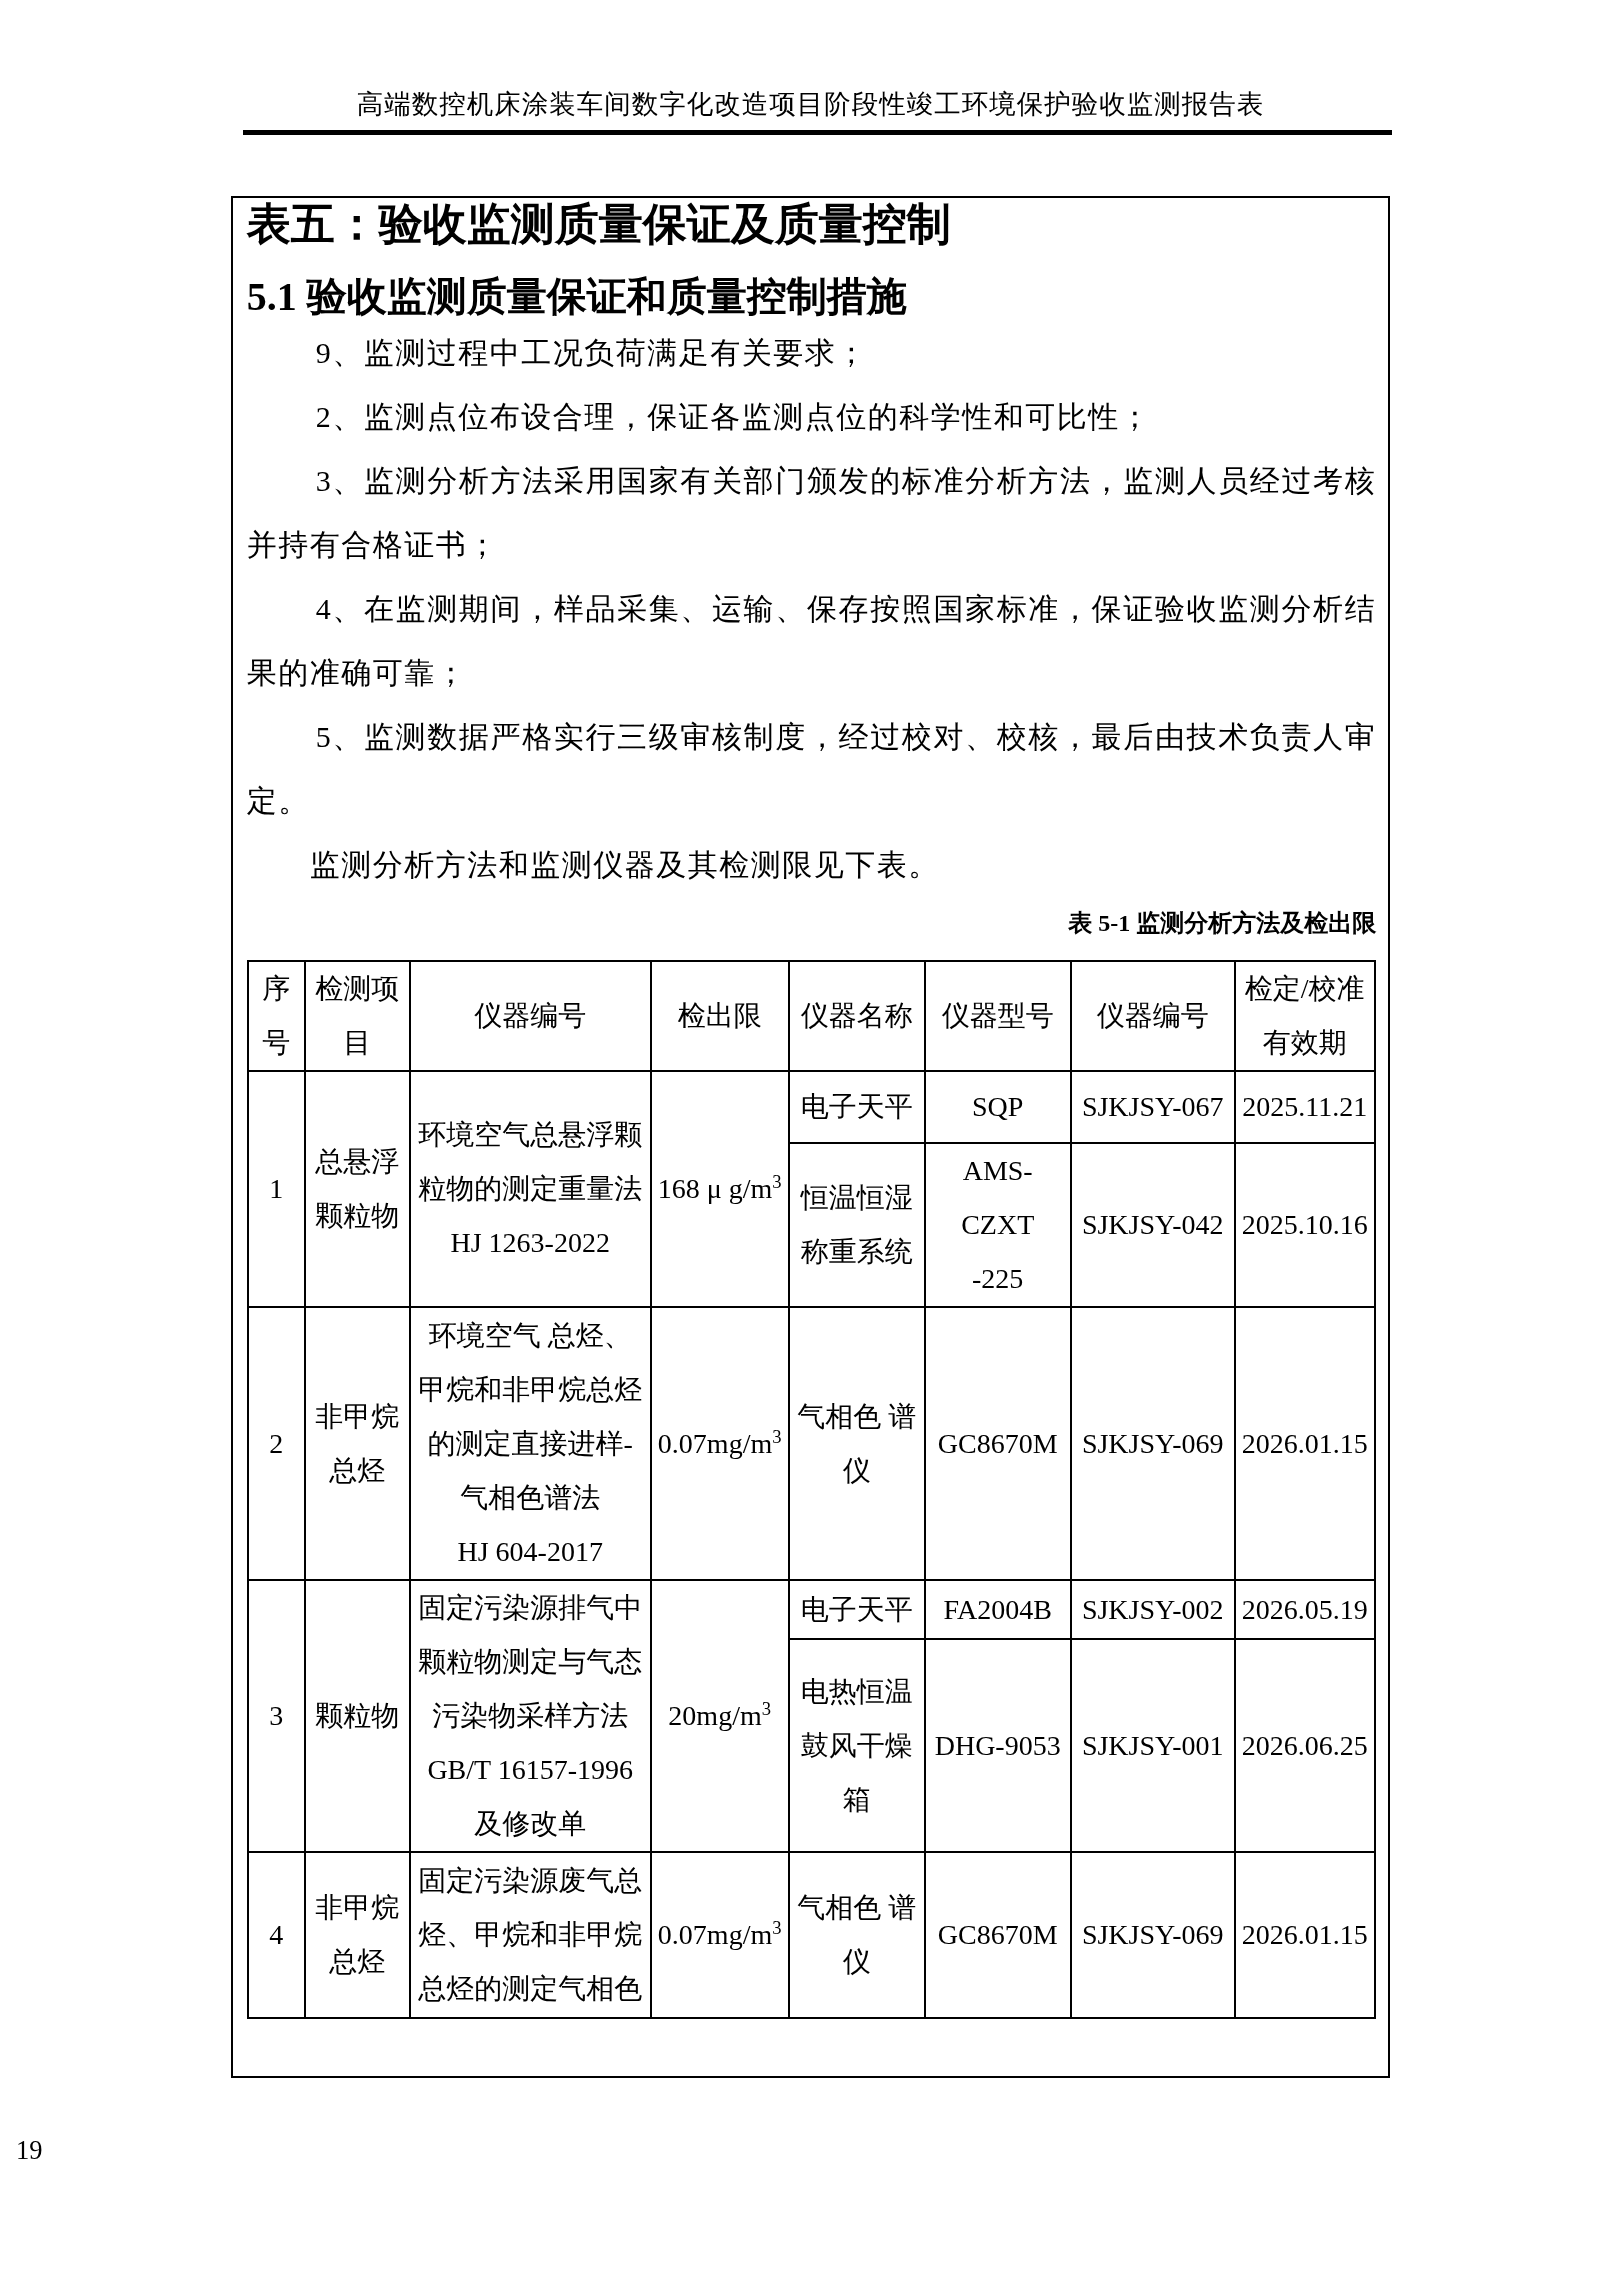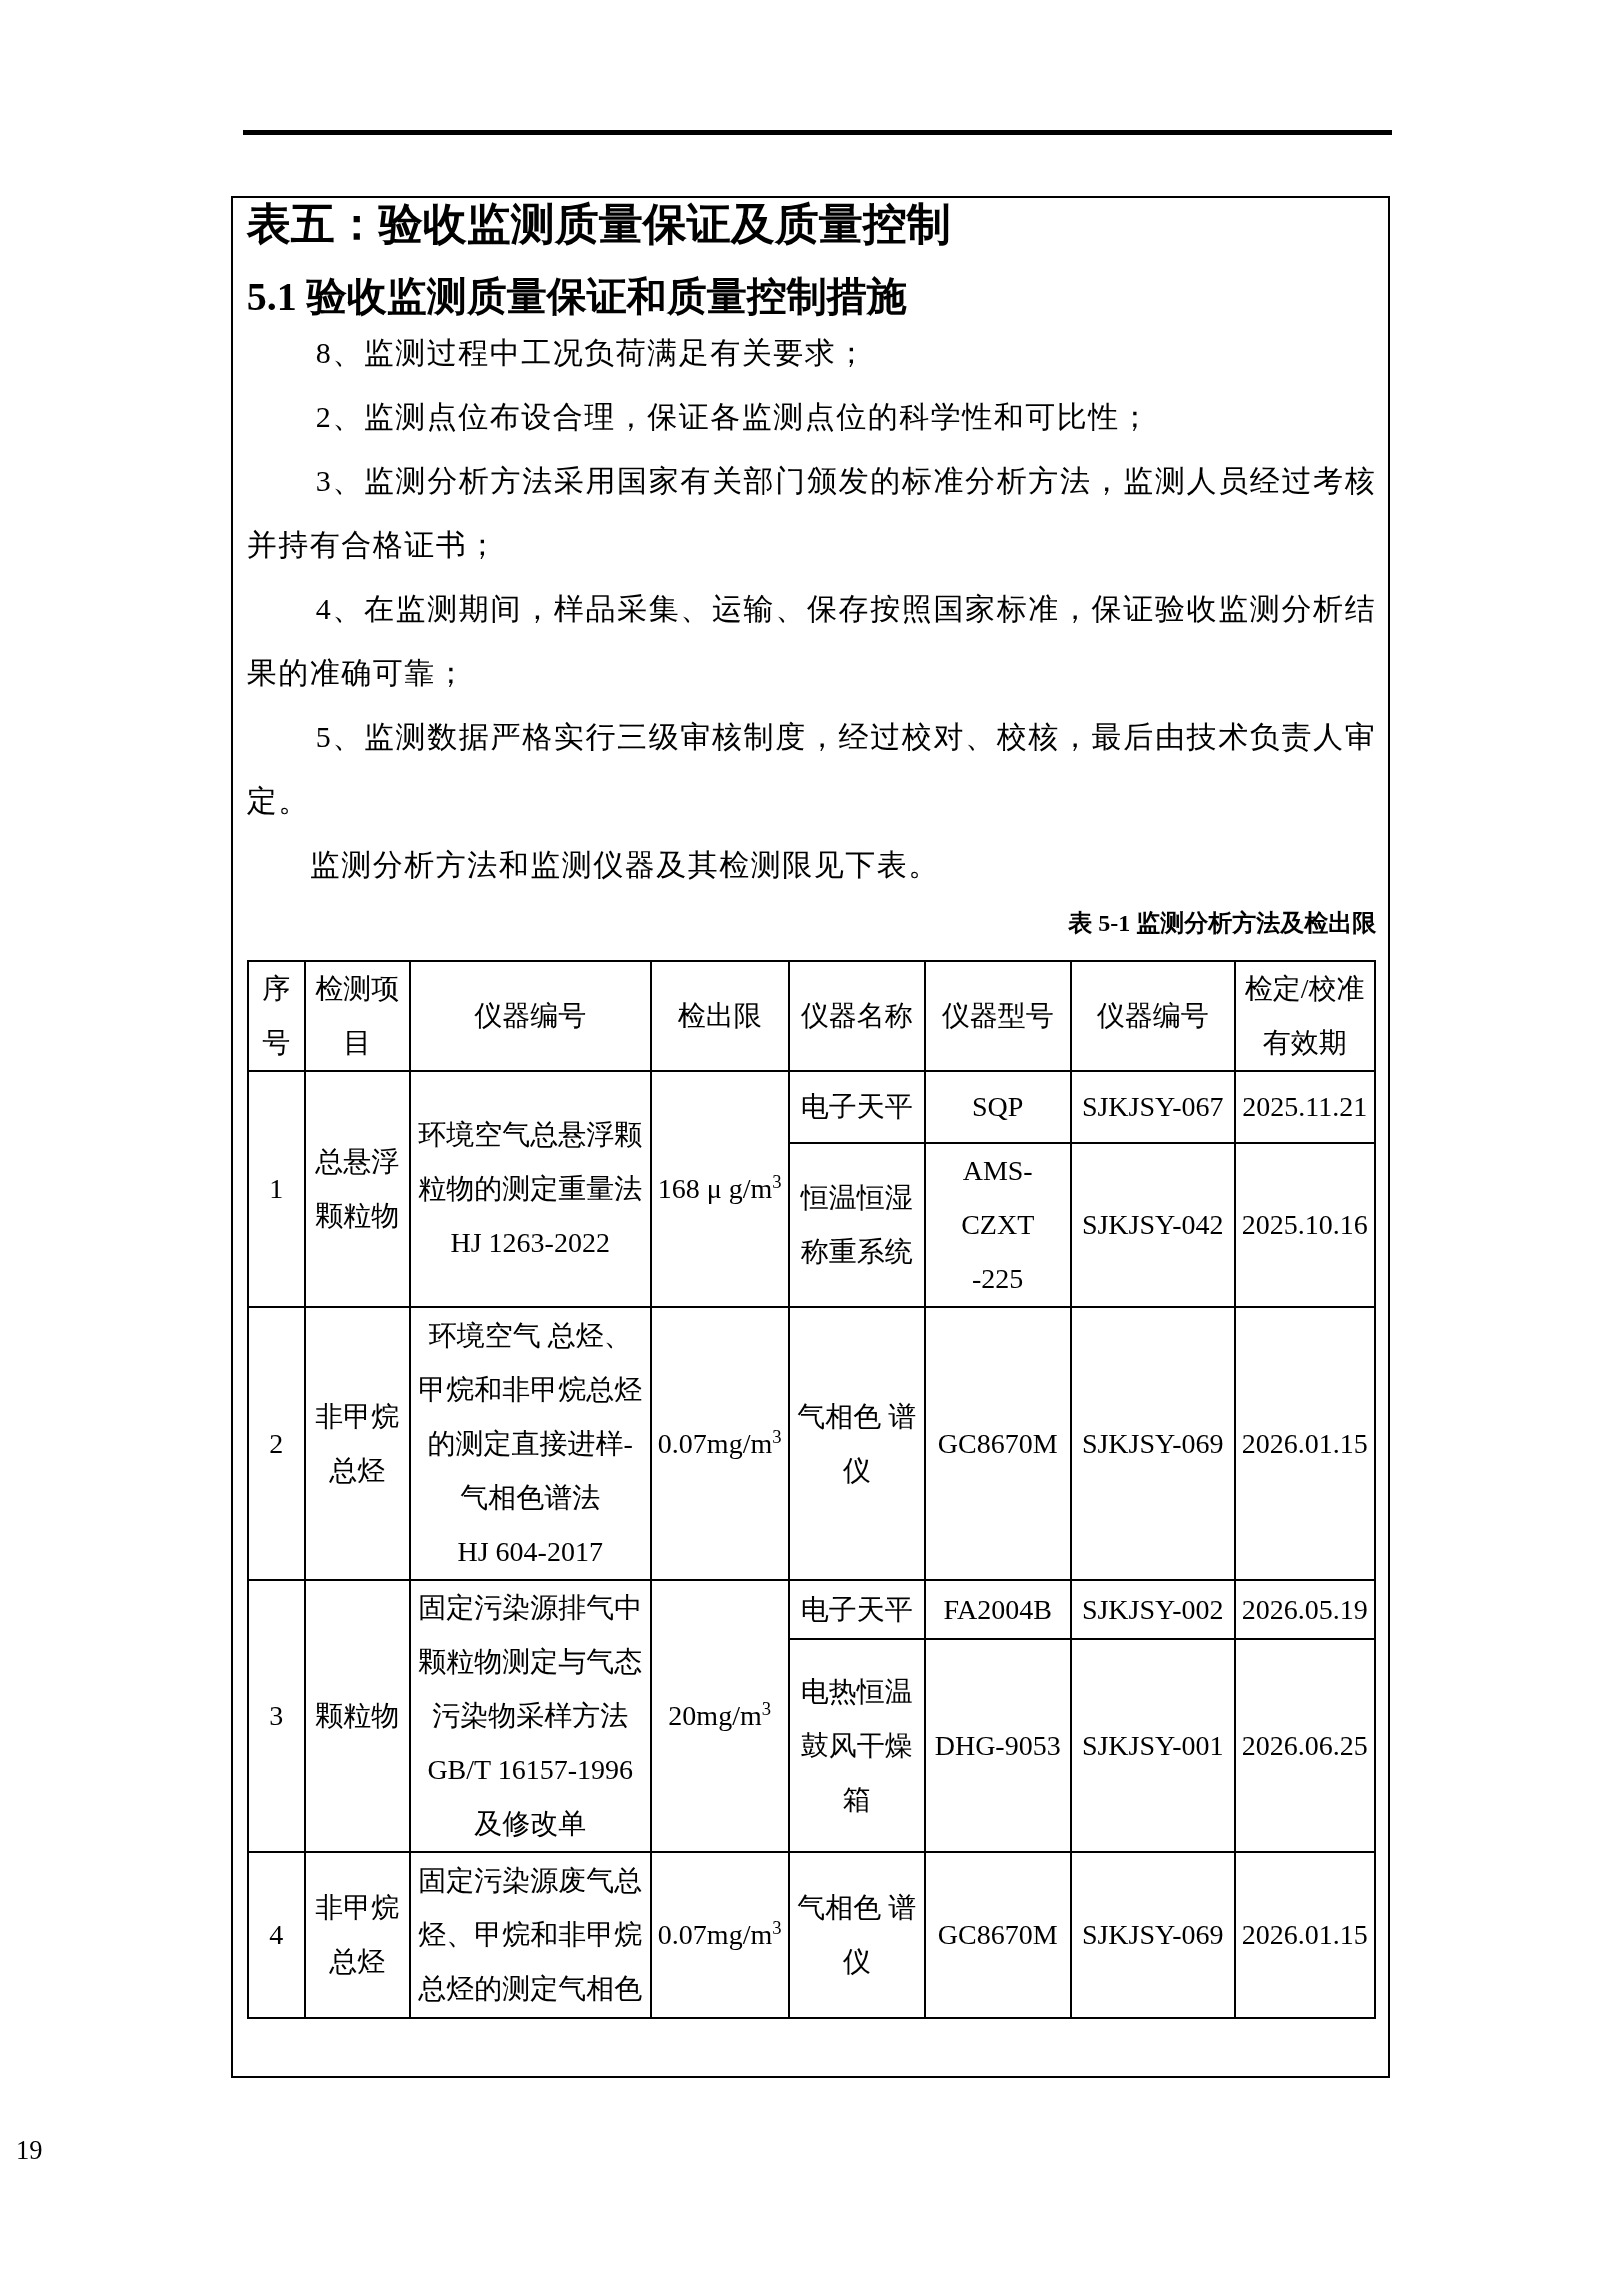--- a/index.html
+++ b/index.html
@@ -51,29 +51,30 @@
   .footer {
     position:absolute; top:2135px; left:16px; width:100%;
     text-align:left; font-size:26.5px;
   }
 </style>
 </head>
 <body>
 
 <div class="page">
 
+  <div class="page-header">高端数控机床涂装车间数字化改造项目阶段性竣工环境保护验收监测报告表</div>
   <div class="header-rule"></div>
 
   <div class="content-box">
 
     <div class="box-title">表五：验收监测质量保证及质量控制</div>
 
     <div class="sec-heading">5.1 验收监测质量保证和质量控制措施</div>
 
-    <p class="para first-para">8、监测过程中工况负荷满足有关要求；</p>
+    <p class="para first-para">9、监测过程中工况负荷满足有关要求；</p>
     <p class="para">2、监测点位布设合理，保证各监测点位的科学性和可比性；</p>
     <p class="para">3、监测分析方法采用国家有关部门颁发的标准分析方法，监测人员经过考核并持有合格证书；</p>
     <p class="para">4、在监测期间，样品采集、运输、保存按照国家标准，保证验收监测分析结果的准确可靠；</p>
     <p class="para">5、监测数据严格实行三级审核制度，经过校对、校核，最后由技术负责人审定。</p>
 
 
     <p class="para intro">监测分析方法和监测仪器及其检测限见下表。</p>
 
     <div class="caption">表 5-1 监测分析方法及检出限</div>
 

